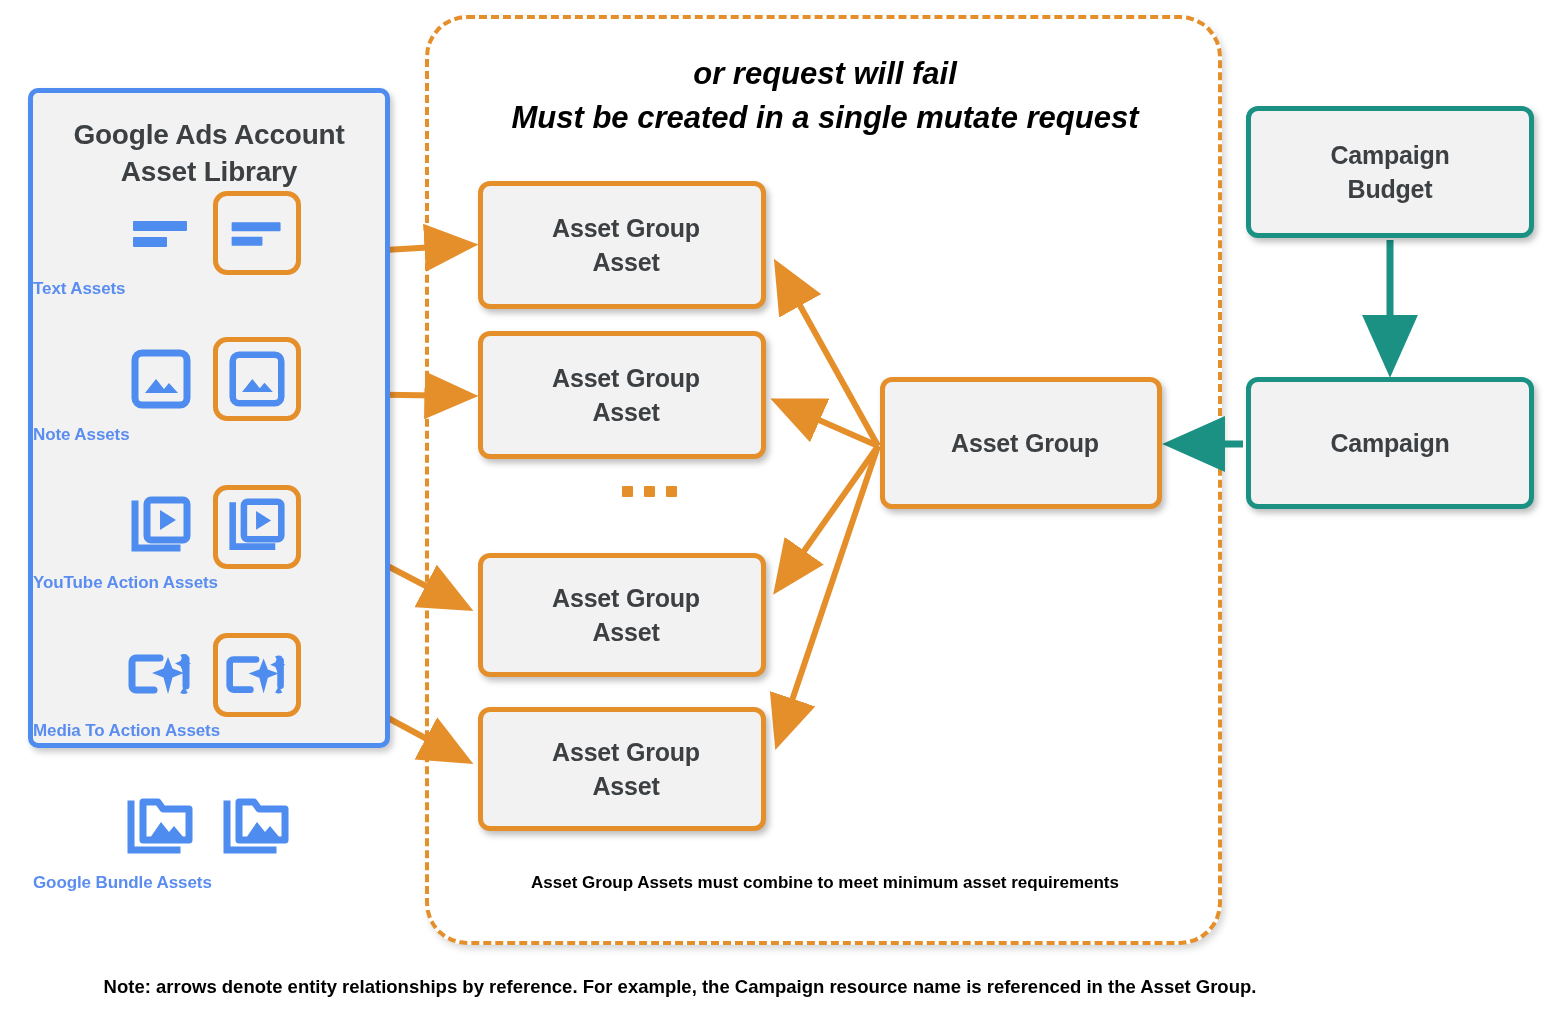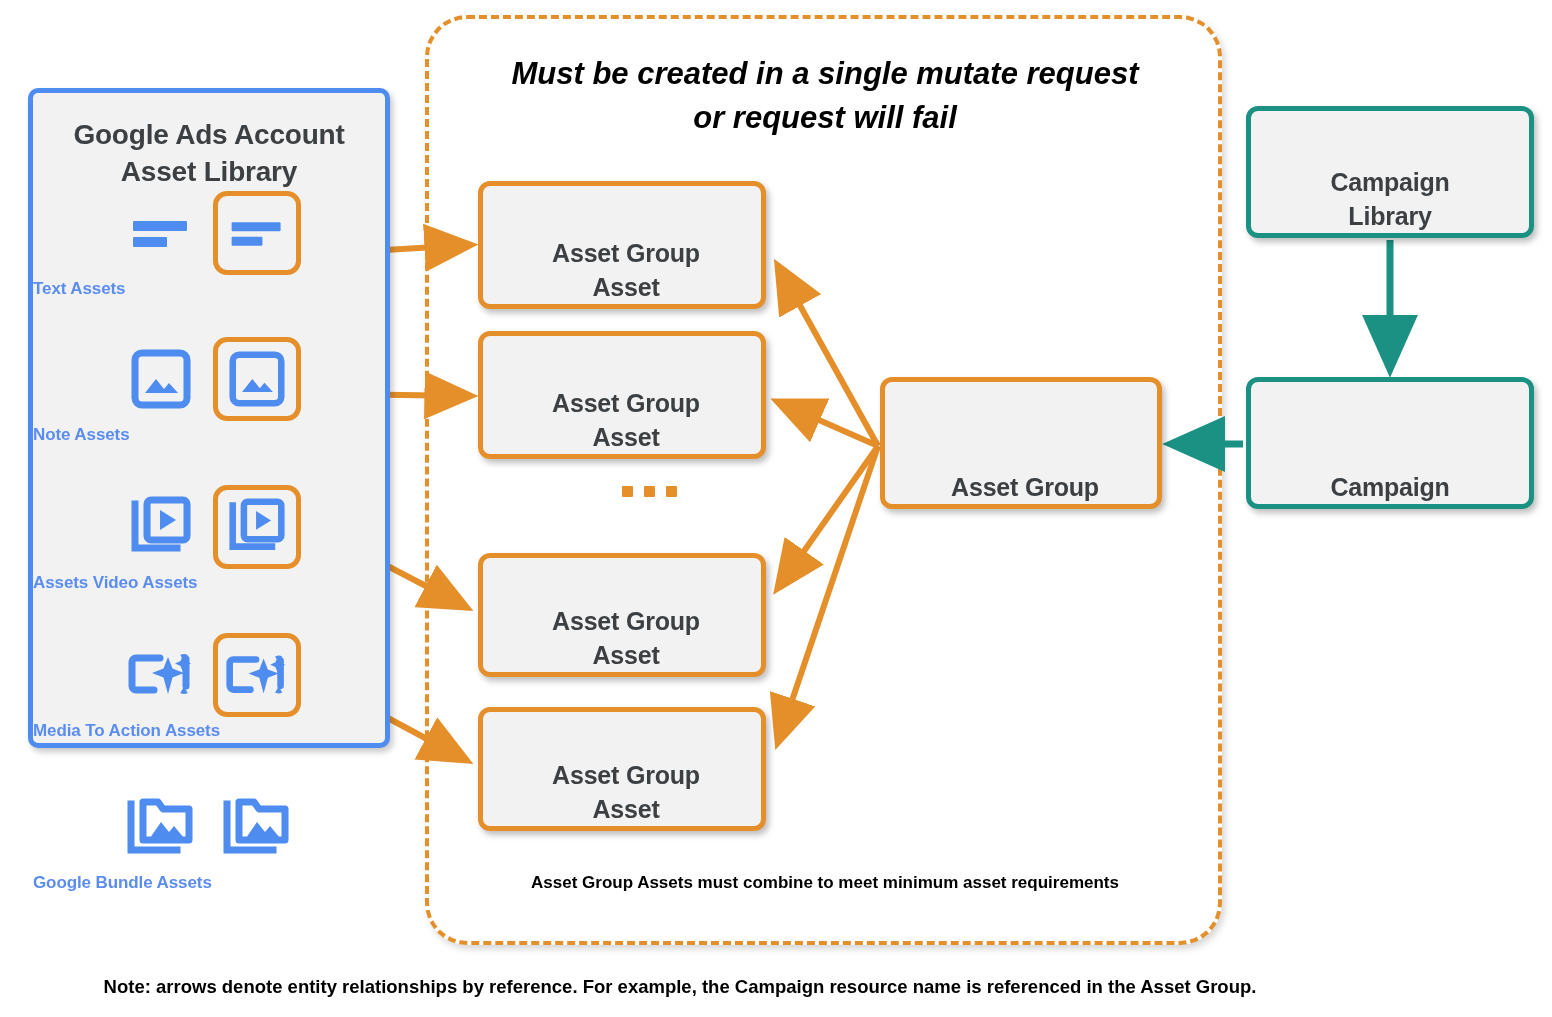--- a/index.html
+++ b/index.html
@@ -132,21 +132,21 @@
     font-weight: 700;
     color: #000000;
     z-index: 3;
   }
   
   .node {
     position: absolute;
     box-sizing: border-box;
     background: #f2f2f2;
     display: flex;
-    align-items: flex-end;
+    align-items: center;
     justify-content: center;
     text-align: center;
     font-size: 25px;
     font-weight: 700;
     color: #3c4043;
     line-height: 1.36;
     border-radius: 12px;
     box-shadow: 3px 4px 6px rgba(0,0,0,0.26);
     z-index: 3;
     letter-spacing: -0.2px;
@@ -280,21 +280,21 @@
           </svg>
         </div>
         <div class="icon-boxed">
           <svg width="60" height="58" viewBox="0 0 64 62" xmlns="http://www.w3.org/2000/svg">
             <path d="M6 8 L6 52 L48 52" fill="none" stroke="#4e8cf0" stroke-width="7" stroke-linecap="square"></path>
             <rect x="18" y="4" width="40" height="40" rx="4" fill="none" stroke="#4e8cf0" stroke-width="7"></rect>
             <path d="M31 14 L47 24 L31 34 Z" fill="#4e8cf0"></path>
           </svg>
         </div>
       </div>
-      <div class="asset-caption">Assets Video  Assets</div>
+      <div class="asset-caption">YouTube Action  Assets</div>
     </div>
 
     <div class="asset-row" style="top:536px;">
       <div class="icons">
         <div class="icon-plain">
           <svg width="70" height="52" viewBox="0 0 70 52" xmlns="http://www.w3.org/2000/svg">
             <path d="M34 9 L10 9 A4 4 0 0 0 6 13 L6 37 A4 4 0 0 0 10 41 L28 41" fill="none" stroke="#4e8cf0" stroke-width="7" stroke-linecap="round"></path>
             <path d="M60 10 L60 37" fill="none" stroke="#4e8cf0" stroke-width="7" stroke-linecap="round"></path>
             <path d="M60 9 A4 4 0 0 0 56 9 M56 41 A4 4 0 0 0 60 41" fill="none" stroke="#4e8cf0" stroke-width="7"></path>
             <path d="M42 8 L46.5 19.5 L58 24 L46.5 28.5 L42 45 L37.5 28.5 L26 24 L37.5 19.5 Z" fill="#4e8cf0"></path>
@@ -329,22 +329,22 @@
             <path d="M18 46 L18 8 L33 8 L38 15 L64 15 L64 46 Z" fill="none" stroke="#4e8cf0" stroke-width="7" stroke-linejoin="round"></path>
             <path d="M25 44 L36 28 L44 38 L49 32 L59 44 Z" fill="#4e8cf0"></path>
           </svg>
         </div>
       </div>
       <div class="asset-caption">Google Bundle  Assets</div>
     </div>
   </div>
 
   <div class="mutate-heading">
+    <div>or request will fail</div>
     <div>Must be created in a single mutate request</div>
-    <div>or request will fail</div>
   </div>
 
   <div class="node orange aga-1">
     <div>
       <div>Asset Group</div>
       <div>Asset</div>
     </div>
   </div>
   <div class="node orange aga-2">
     <div>
@@ -371,21 +371,21 @@
     <i></i>
   </div>
 
   <div class="node orange asset-group-node">
     <div>Asset Group</div>
   </div>
 
   <div class="node teal campaign-budget-node">
     <div>
       <div>Campaign</div>
-      <div>Library</div>
+      <div>Budget</div>
     </div>
   </div>
   <div class="node teal campaign-node">
     <div>Campaign</div>
   </div>
 
   <div class="zone-footnote">Asset Group Assets must combine to meet minimum asset requirements</div>
 
   <div class="page-note">Note: arrows denote entity relationships by reference. For example, the Campaign resource name is referenced in the Asset Group.</div>
 

